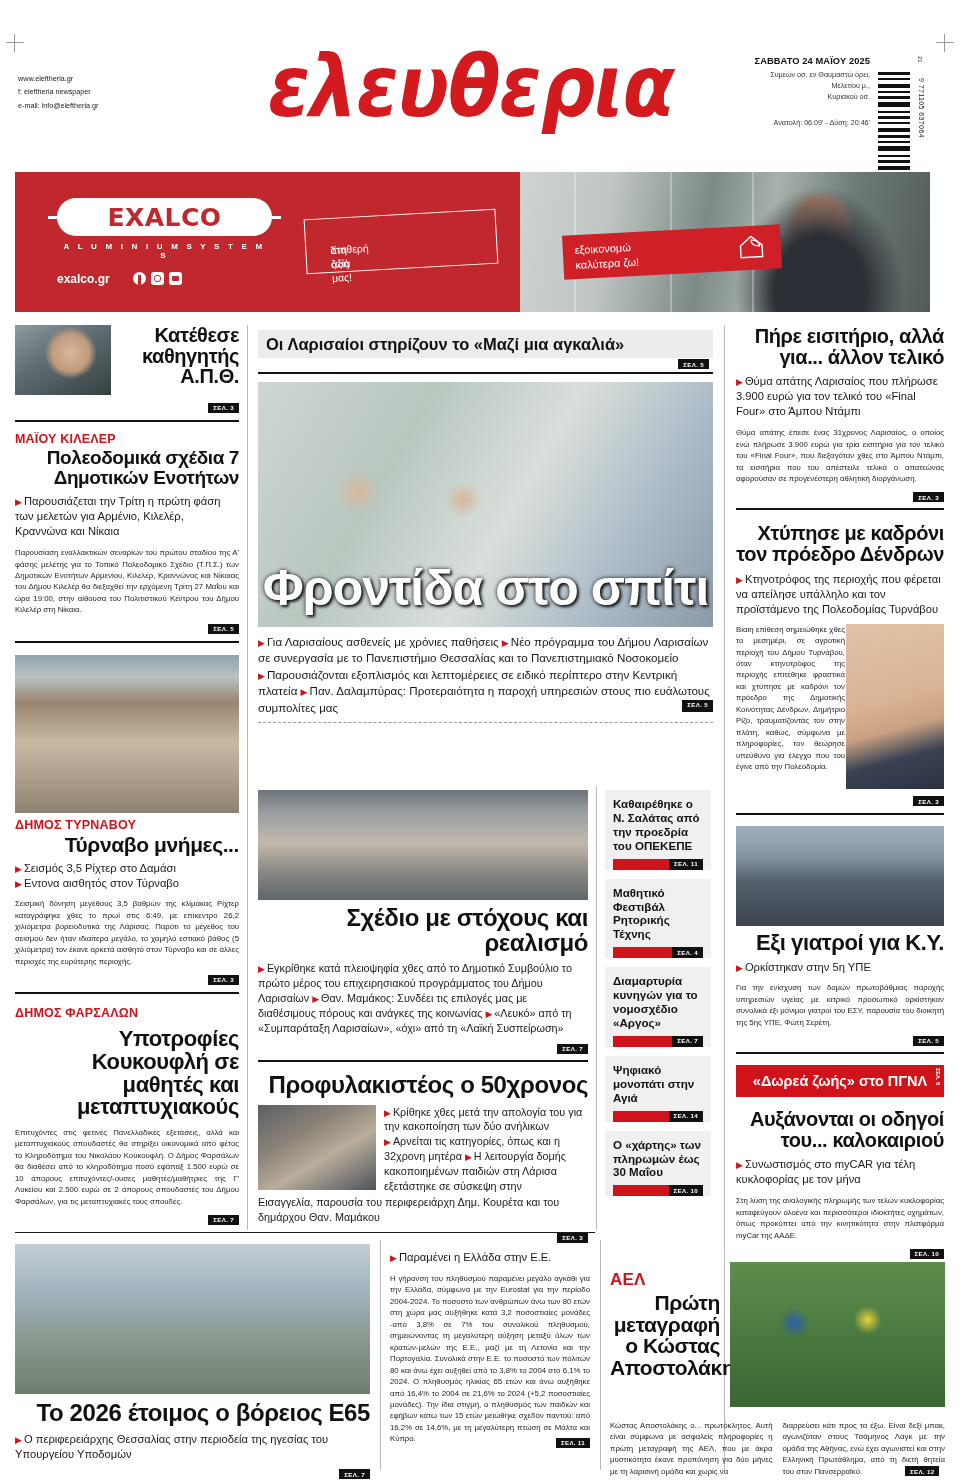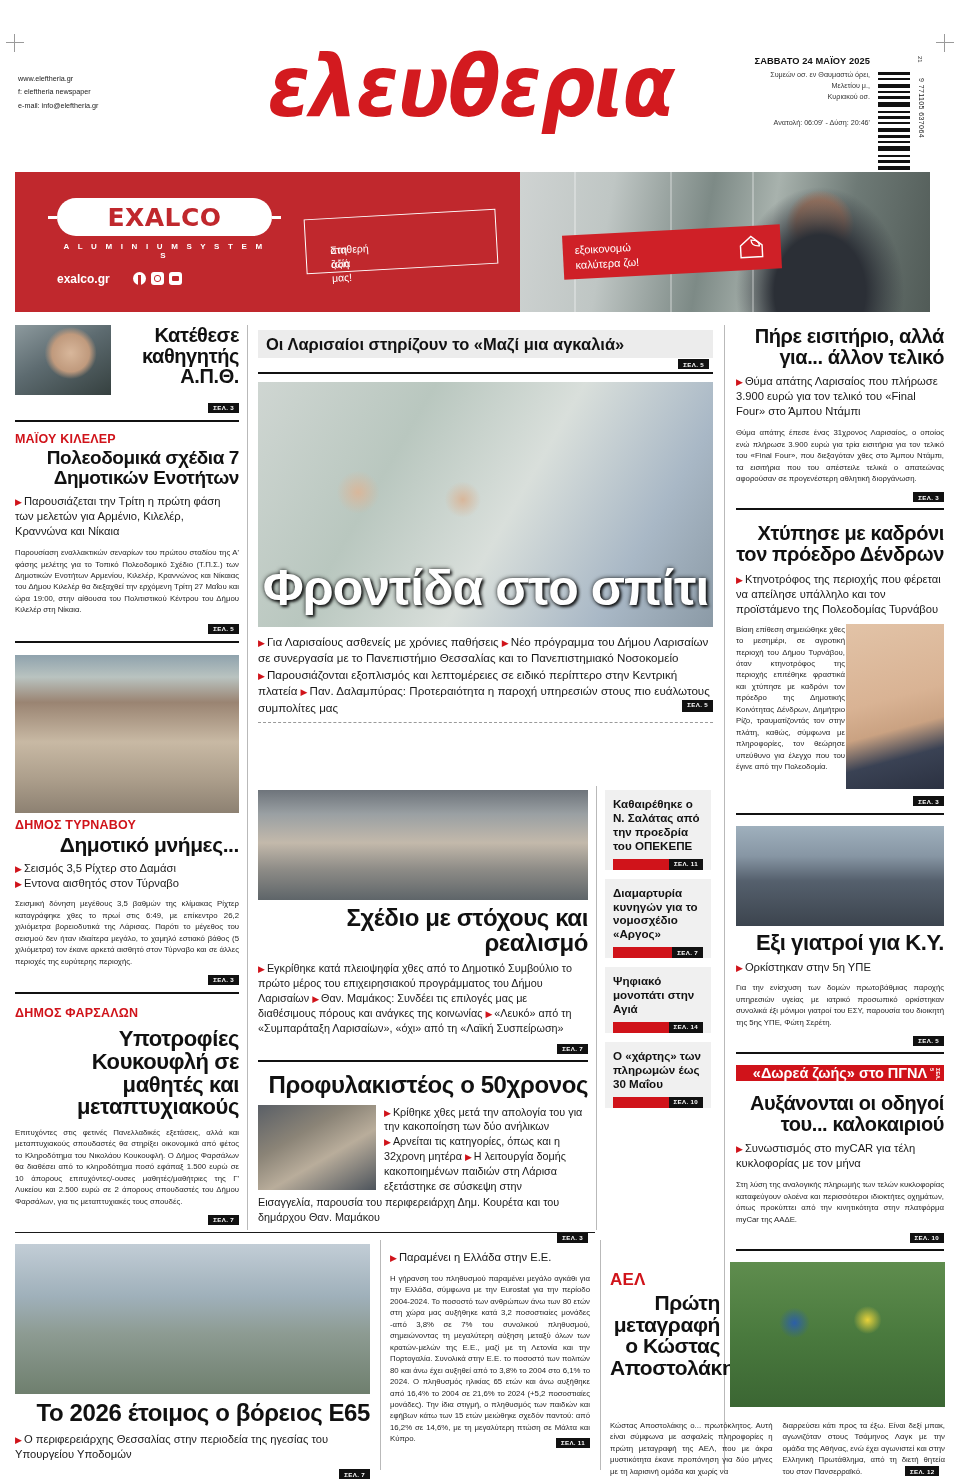--- a/index.html
+++ b/index.html
@@ -279,21 +279,21 @@
       <p class="body" style="margin-top:8px;">Παρουσίαση εναλλακτικών σεναρίων του πρώτου σταδίου της Α' φάσης μελέτης για το Τοπικό Πολεοδομικό Σχέδιο (Τ.Π.Σ.) των Δημοτικών Ενοτήτων Αρμενίου, Κιλελέρ, Κραννώνος και Νίκαιας του Δήμου Κιλελέρ θα διεξαχθεί την ερχόμενη Τρίτη 27 Μαΐου και ώρα 19:00, στην αίθουσα του Πολιτιστικού Κέντρου του Δήμου Κιλελέρ στη Νίκαια.</p>
       <div class="sel-row">
         <span class="sel">ΣΕΛ. 5</span>
       </div>
     </div>
     <div style="height:2px;background:#111;margin-top:4px;"></div>
 
     <div style="margin-top:12px;">
       <div class="photo p-rubble" style="width:224px;height:158px;"></div>
       <div class="kicker" style="margin-top:5px;">ΔΗΜΟΣ ΤΥΡΝΑΒΟΥ</div>
-      <h2 class="head" style="font-size:21px; margin-top:2px;">Δημοτικό μνήμες...</h2>
+      <h2 class="head" style="font-size:21px; margin-top:2px;">Τύρναβο μνήμες...</h2>
       <div class="bullets" style="margin-top:6px;">
         <div><span class="b">▶</span><span>Σεισμός 3,5 Ρίχτερ στο Δαμάσι</span></div>
         <div><span class="b">▶</span><span>Εντονα αισθητός στον Τύρναβο</span></div>
       </div>
       <p class="body" style="margin-top:7px;">Σεισμική δόνηση μεγέθους 3,5 βαθμών της κλίμακας Ρίχτερ καταγράφηκε χθες το πρωί στις 6:49, με επίκεντρο 26,2 χιλιόμετρα βορειοδυτικά της Λάρισας. Παρότι το μέγεθος του σεισμού δεν ήταν ιδιαίτερα μεγάλο, το χαμηλό εστιακό βάθος (5 χιλιόμετρα) τον έκανε αρκετά αισθητό στον Τύρναβο και σε άλλες περιοχές της ευρύτερης περιοχής.</p>
       <div class="sel-row">
         <span class="sel">ΣΕΛ. 3</span>
       </div>
     </div>
     <div style="height:2px;background:#111;margin-top:4px;"></div>
@@ -377,20 +377,26 @@
   </div>
 
   <div style="position:absolute; left:605px; top:790px; width:106px;">
     <div class="mini">
       <h4>Καθαιρέθηκε ο Ν. Σαλάτας από την προεδρία του ΟΠΕΚΕΠΕ</h4>
       <div class="bar">
           <span class="sel">ΣΕΛ. 11</span>
         </div>
     </div>
     <div class="mini" style="margin-top:9px;">
+      <h4>Μαθητικό Φεστιβάλ Ρητορικής Τέχνης</h4>
+      <div class="bar">
+          <span class="sel">ΣΕΛ. 4</span>
+        </div>
+    </div>
+    <div class="mini" style="margin-top:9px;">
       <h4>Διαμαρτυρία κυνηγών για το νομοσχέδιο «Αργος»</h4>
       <div class="bar">
           <span class="sel">ΣΕΛ. 7</span>
         </div>
     </div>
     <div class="mini" style="margin-top:9px;">
       <h4>Ψηφιακό μονοπάτι στην Αγιά</h4>
       <div class="bar">
           <span class="sel">ΣΕΛ. 14</span>
         </div>
@@ -438,21 +444,21 @@
       <div class="bullets" style="margin-top:6px;">
         <div><span class="b">▶</span><span>Ορκίστηκαν στην 5η ΥΠΕ</span></div>
       </div>
       <p class="body" style="margin-top:7px;">Για την ενίσχυση των δομών πρωτοβάθμιας παροχής υπηρεσιών υγείας με ιατρικό προσωπικό ορκίστηκαν συνολικά έξι μόνιμοι γιατροί του ΕΣΥ, παρουσία του διοικητή της 5ης ΥΠΕ, Φώτη Σερέτη.</p>
       <div class="sel-row">
         <span class="sel">ΣΕΛ. 5</span>
       </div>
       <div style="height:2px;background:#111;margin-top:3px;"></div>
     </div>
 
-    <div class="redbanner" style="height:16px; margin-top:11px;">
+    <div class="redbanner" style="height:32px; margin-top:11px;">
       <span>«Δωρεά ζωής» στο ΠΓΝΛ</span>
       <span class="vsel">ΣΕΛ. 5</span>
     </div>
 
     <div style="margin-top:12px;">
       <h2 class="head" style="font-size:20px;">Αυξάνονται οι οδηγοί του... καλοκαιριού</h2>
       <div class="bullets" style="margin-top:7px;">
         <div><span class="b">▶</span><span>Συνωστισμός στο myCAR για τέλη κυκλοφορίας με τον μήνα</span></div>
       </div>
       <p class="body" style="margin-top:8px;">Στη λύση της αναλογικής πληρωμής των τελών κυκλοφορίας καταφεύγουν ολοένα και περισσότεροι ιδιοκτήτες οχημάτων, όπως προκύπτει από την κινητικότητα στην πλατφόρμα myCar της ΑΑΔΕ.</p>

